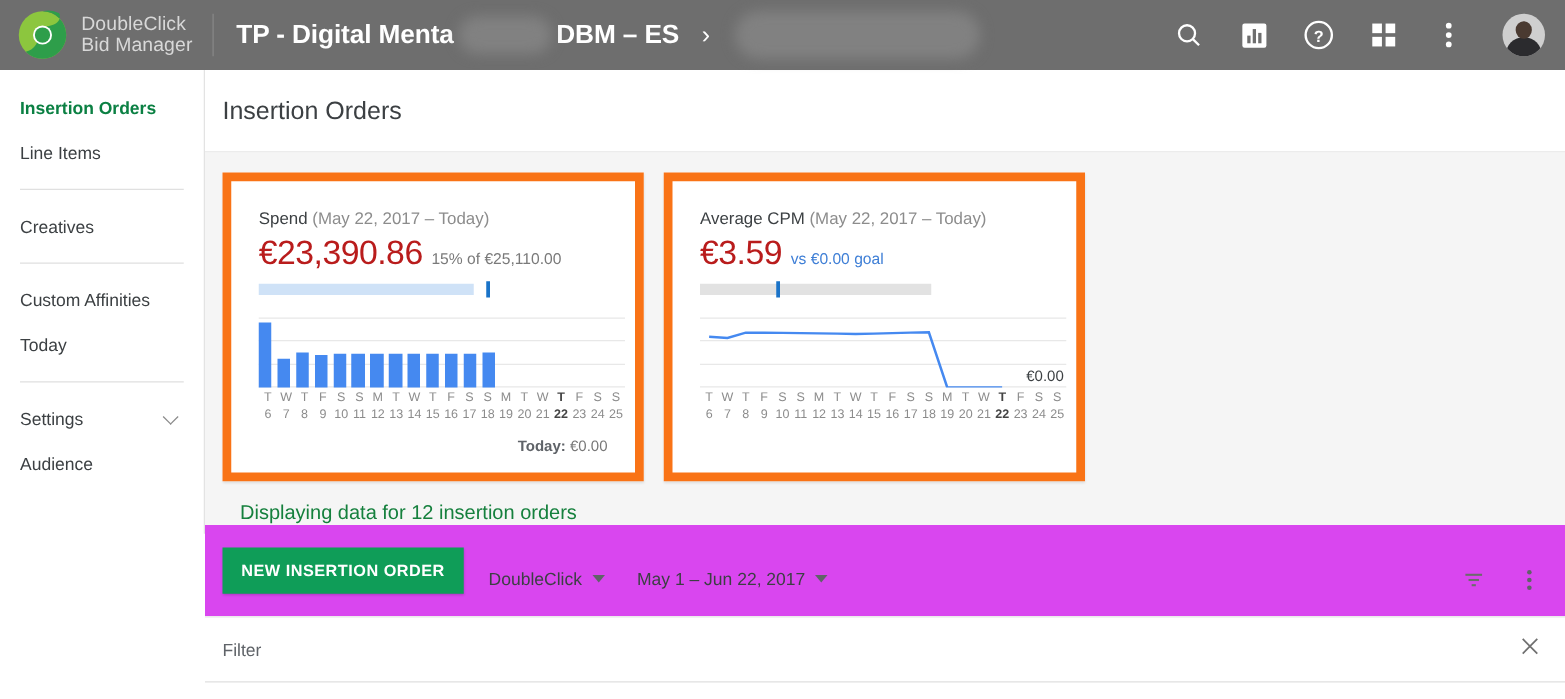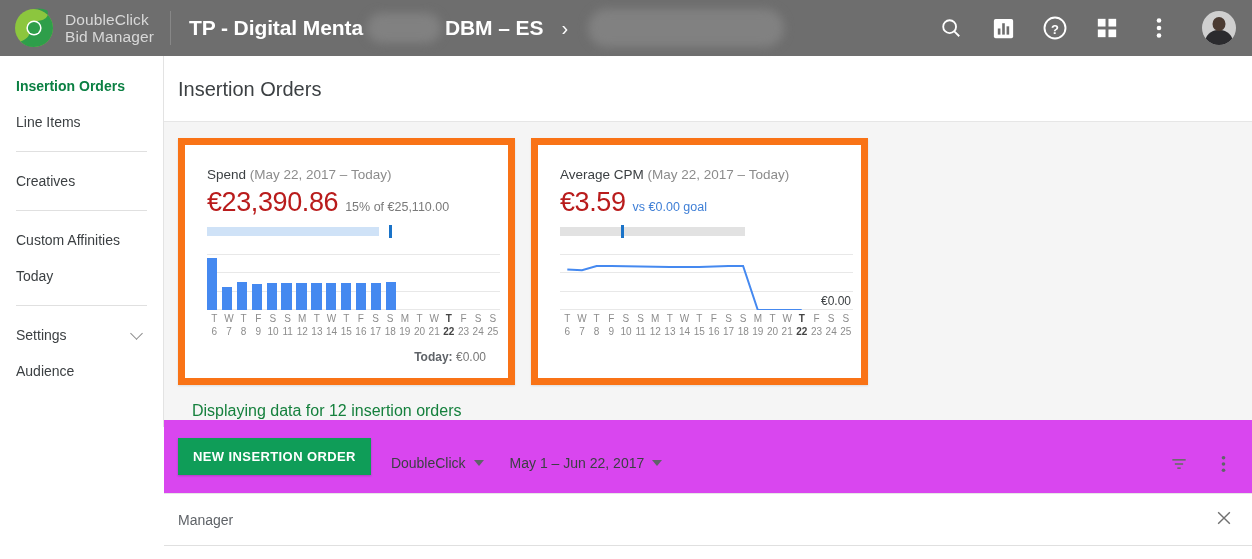--- a/index.html
+++ b/index.html
@@ -460,21 +460,21 @@
             <svg width="5" height="20" viewBox="0 0 6 22">
               <circle cx="3" cy="3.5" r="2.2" fill="#5f6368"></circle>
               <circle cx="3" cy="11" r="2.2" fill="#5f6368"></circle>
               <circle cx="3" cy="18.5" r="2.2" fill="#5f6368"></circle>
             </svg>
           </div>
         </div>
       </div>
 
       <div class="filter-bar">
-        <span class="filter-label">Manager</span>
+        <span class="filter-label">Filter</span>
         <span class="filter-close">
           <svg width="20" height="20" viewBox="0 0 24 24">
             <path d="M5 5 L19 19 M19 5 L5 19" stroke="#707070" stroke-width="1.7" fill="none"></path>
           </svg>
         </span>
       </div>
 
       <div class="table-head">
         <div class="th c1"></div>
         <div class="th c2"></div>

